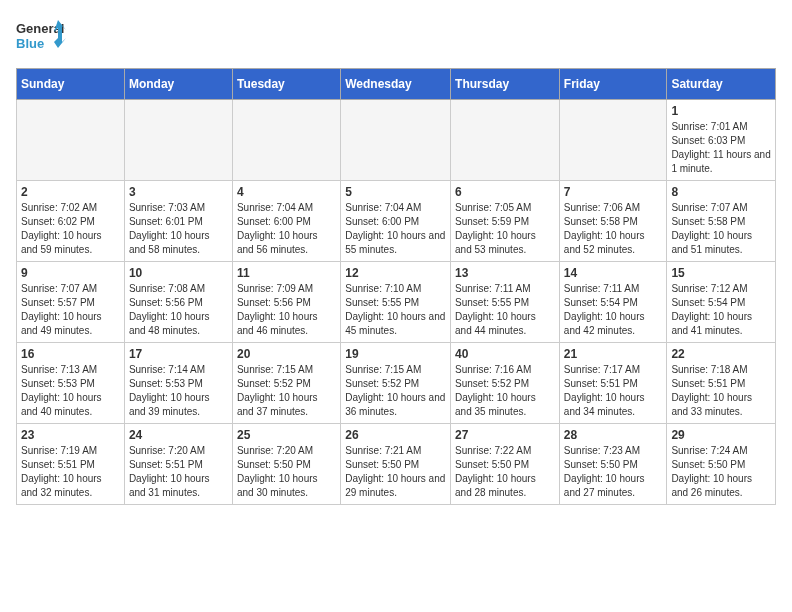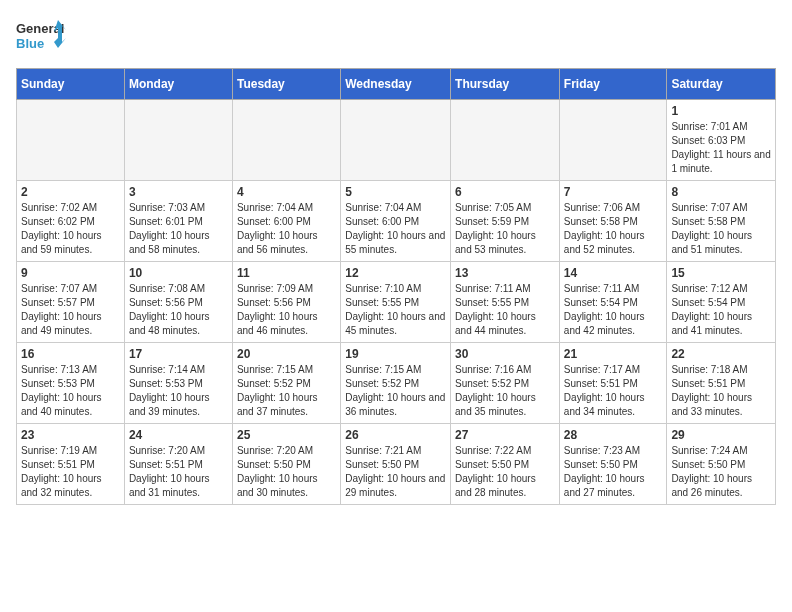--- a/index.html
+++ b/index.html
@@ -189,21 +189,21 @@
         </td>
         <td>
           <span class="day-number">20</span>
           <div class="day-info">Sunrise: 7:15 AM<br>Sunset: 5:52 PM<br>Daylight: 10 hours and 37 minutes.</div>
         </td>
         <td>
           <span class="day-number">19</span>
           <div class="day-info">Sunrise: 7:15 AM<br>Sunset: 5:52 PM<br>Daylight: 10 hours and 36 minutes.</div>
         </td>
         <td>
-          <span class="day-number">30</span>
+          <span class="day-number">40</span>
           <div class="day-info">Sunrise: 7:16 AM<br>Sunset: 5:52 PM<br>Daylight: 10 hours and 35 minutes.</div>
         </td>
         <td>
           <span class="day-number">21</span>
           <div class="day-info">Sunrise: 7:17 AM<br>Sunset: 5:51 PM<br>Daylight: 10 hours and 34 minutes.</div>
         </td>
         <td>
           <span class="day-number">22</span>
           <div class="day-info">Sunrise: 7:18 AM<br>Sunset: 5:51 PM<br>Daylight: 10 hours and 33 minutes.</div>
         </td>

